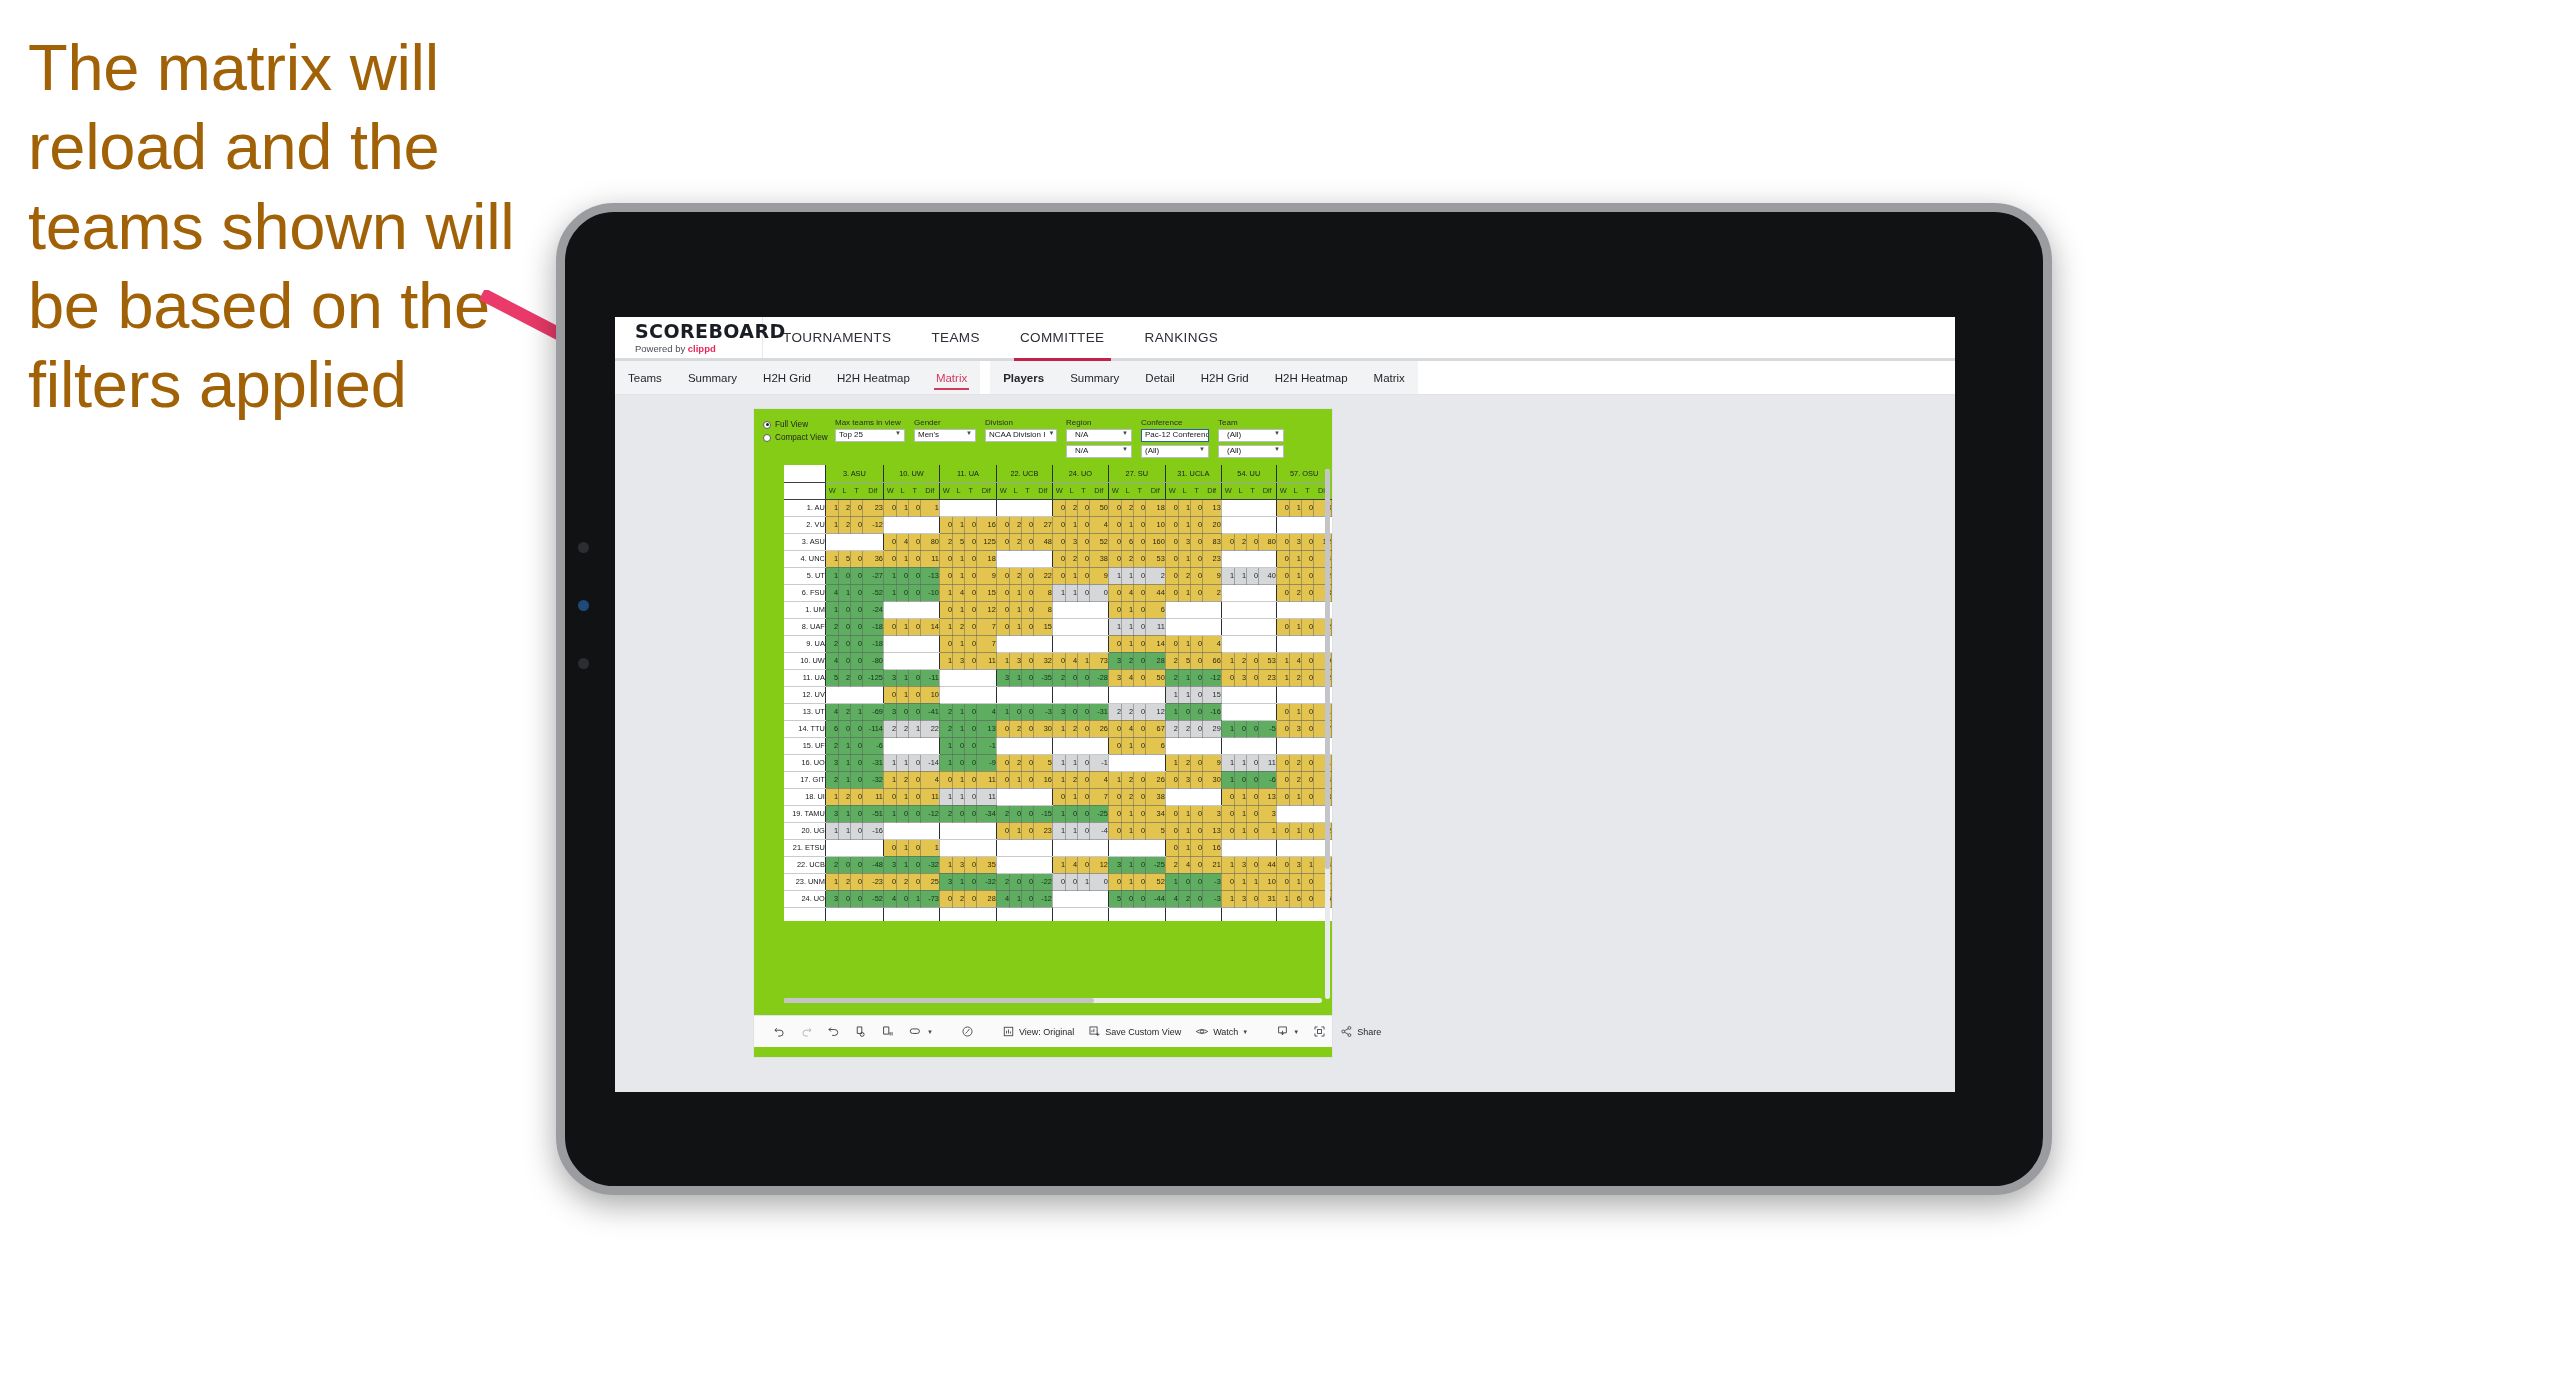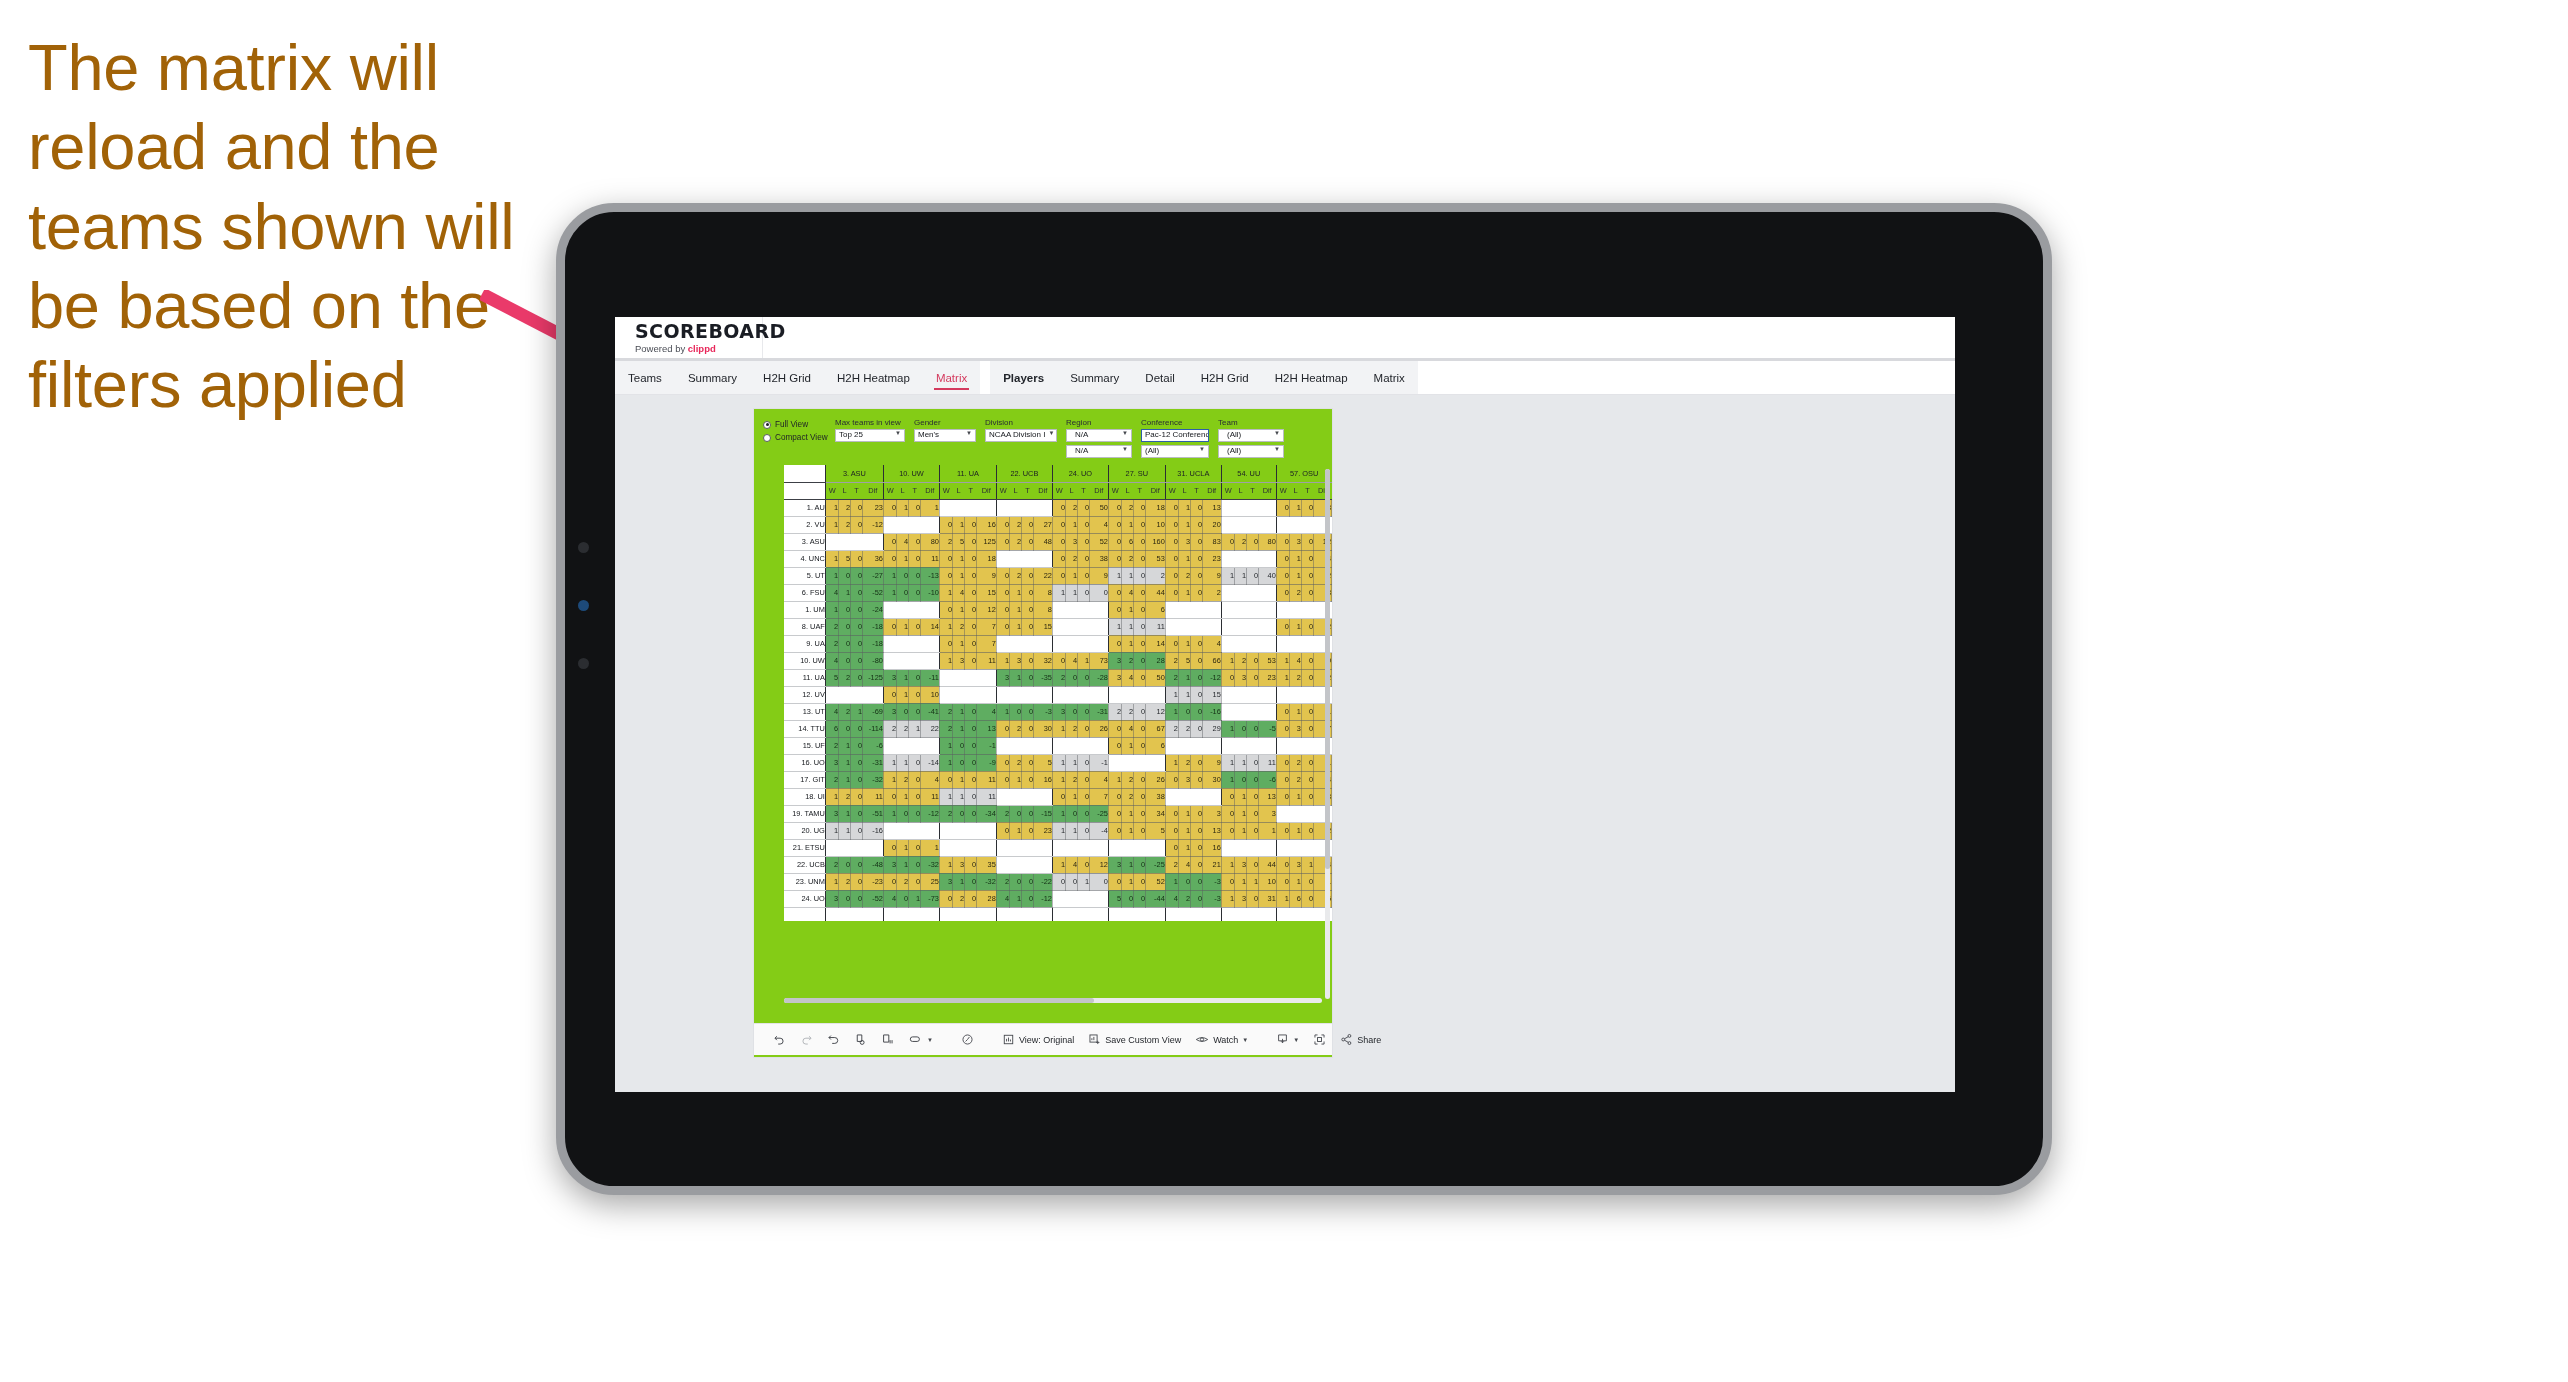--- a/index.html
+++ b/index.html
@@ -106,21 +106,21 @@
 
   
   #vscroll { position:absolute; right:2px; top:60px; width:5px; height:530px;
              background:#e9eaec; border-radius:3px; }
   #vthumb { position:absolute; left:0; top:0; width:5px; height:400px; background:#c3c5c9; border-radius:3px; }
   #hscroll { position:absolute; left:30px; right:10px; bottom:54px; height:5px;
              background:#e9eaec; border-radius:3px; }
   #hthumb { position:absolute; left:0; top:0; width:310px; height:5px; background:#c3c5c9; border-radius:3px; }
 
   
-  #toolbar { position:absolute; left:0; bottom:2px; width:100%; height:32px; background:#fafafa;
+  #toolbar { position:absolute; left:0; bottom:10px; width:100%; height:32px; background:#fafafa;
              border-top:1px solid #e3e4e7; display:flex; align-items:center; padding:0 12px; }
   .tb { display:flex; align-items:center; height:100%; padding:0 7px; cursor:pointer;
         font-size:9px; color:#25282d; white-space:nowrap; }
   .tb svg { display:block; }
   .tb span { margin-left:4px; }
   .sep { width:1px; height:13px; background:#d3d5d8; margin:0 7px; }
   .grow { flex:1; }
   .caret { font-size:6px; margin-left:3px; color:#44474d; }
 </style>
 </head>
@@ -141,20 +141,26 @@
   <div class="sidecam" style="top:330px;"></div>
   <div class="sidecam" style="top:388px; background:#1d4a7a;"></div>
   <div class="sidecam" style="top:446px;"></div>
 
   <div id="tablet-inner">
 
     <div id="appbar">
       <div id="logo-wrap">
         <div id="logo-main">SCOREBOARD</div>
         <div id="logo-sub"><span>Powered by </span><b>clippd</b></div>
+      </div>
+      <div class="topnav">
+        <div class="topnav-item">TOURNAMENTS</div>
+        <div class="topnav-item">TEAMS</div>
+        <div class="topnav-item active">COMMITTEE</div>
+        <div class="topnav-item">RANKINGS</div>
       </div>
     </div>
 
     <div id="subbar">
       <div class="subgroup">
         <div class="subtab">Teams</div>
         <div class="subtab">Summary</div>
         <div class="subtab">H2H Grid</div>
         <div class="subtab">H2H Heatmap</div>
         <div class="subtab active">Matrix</div>

